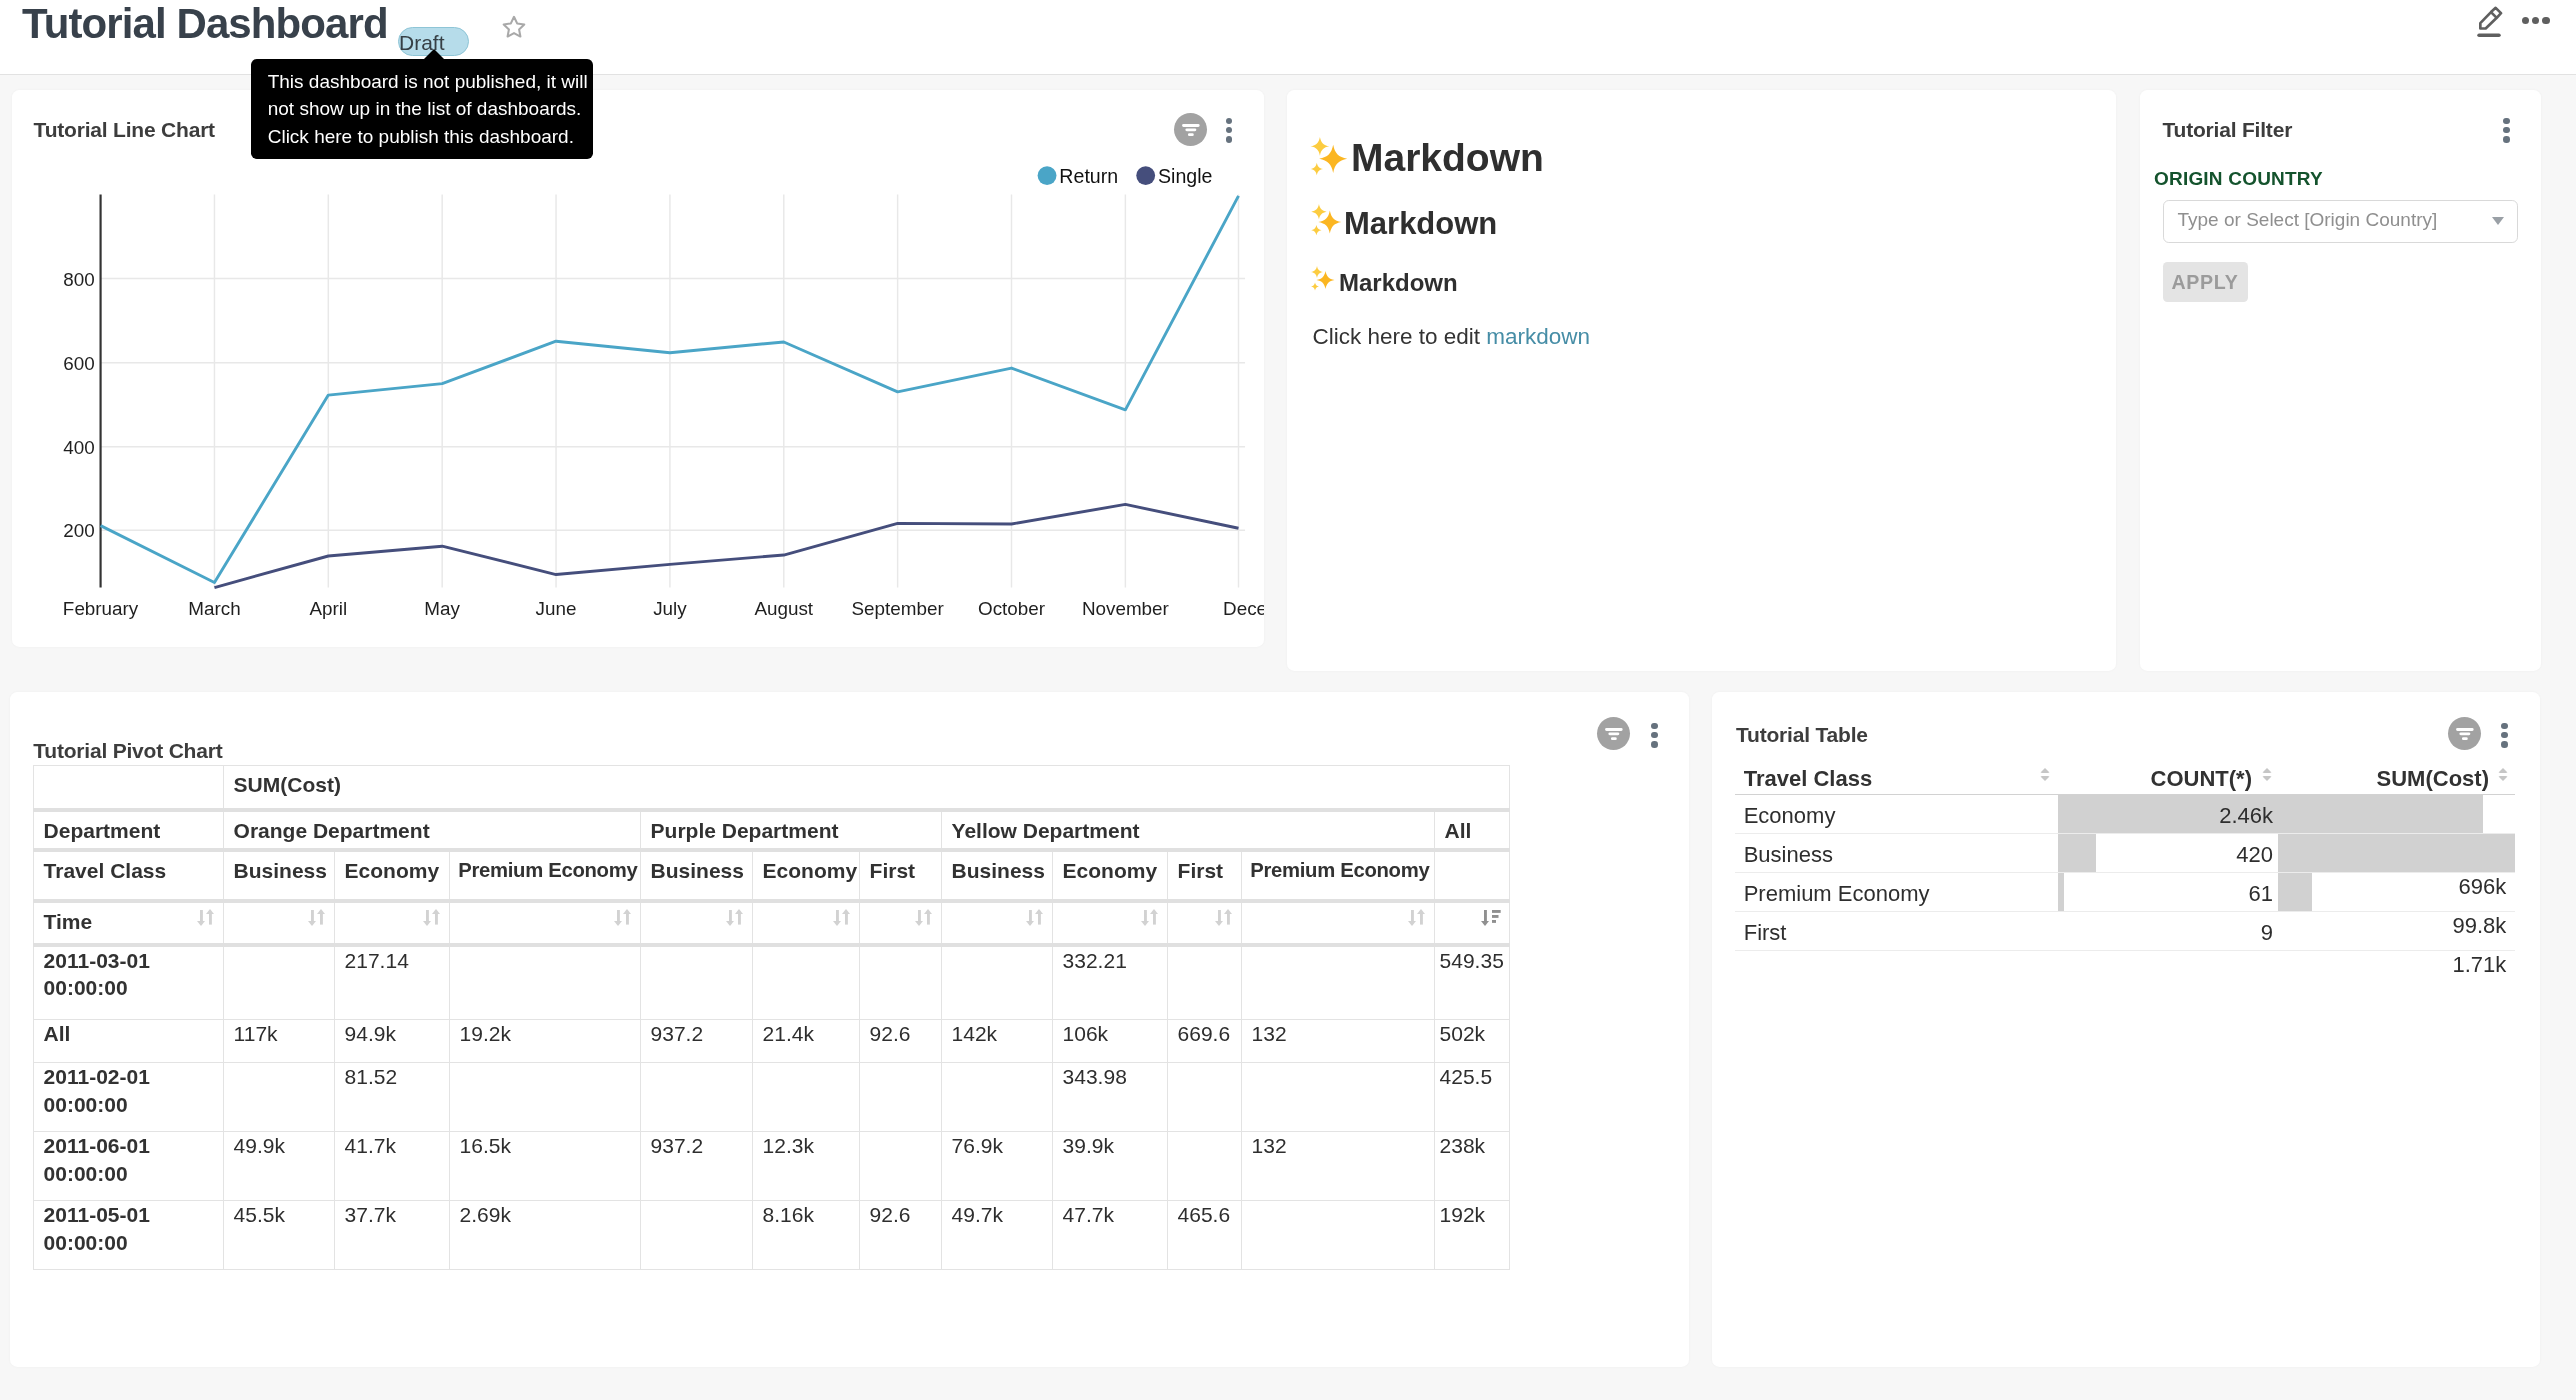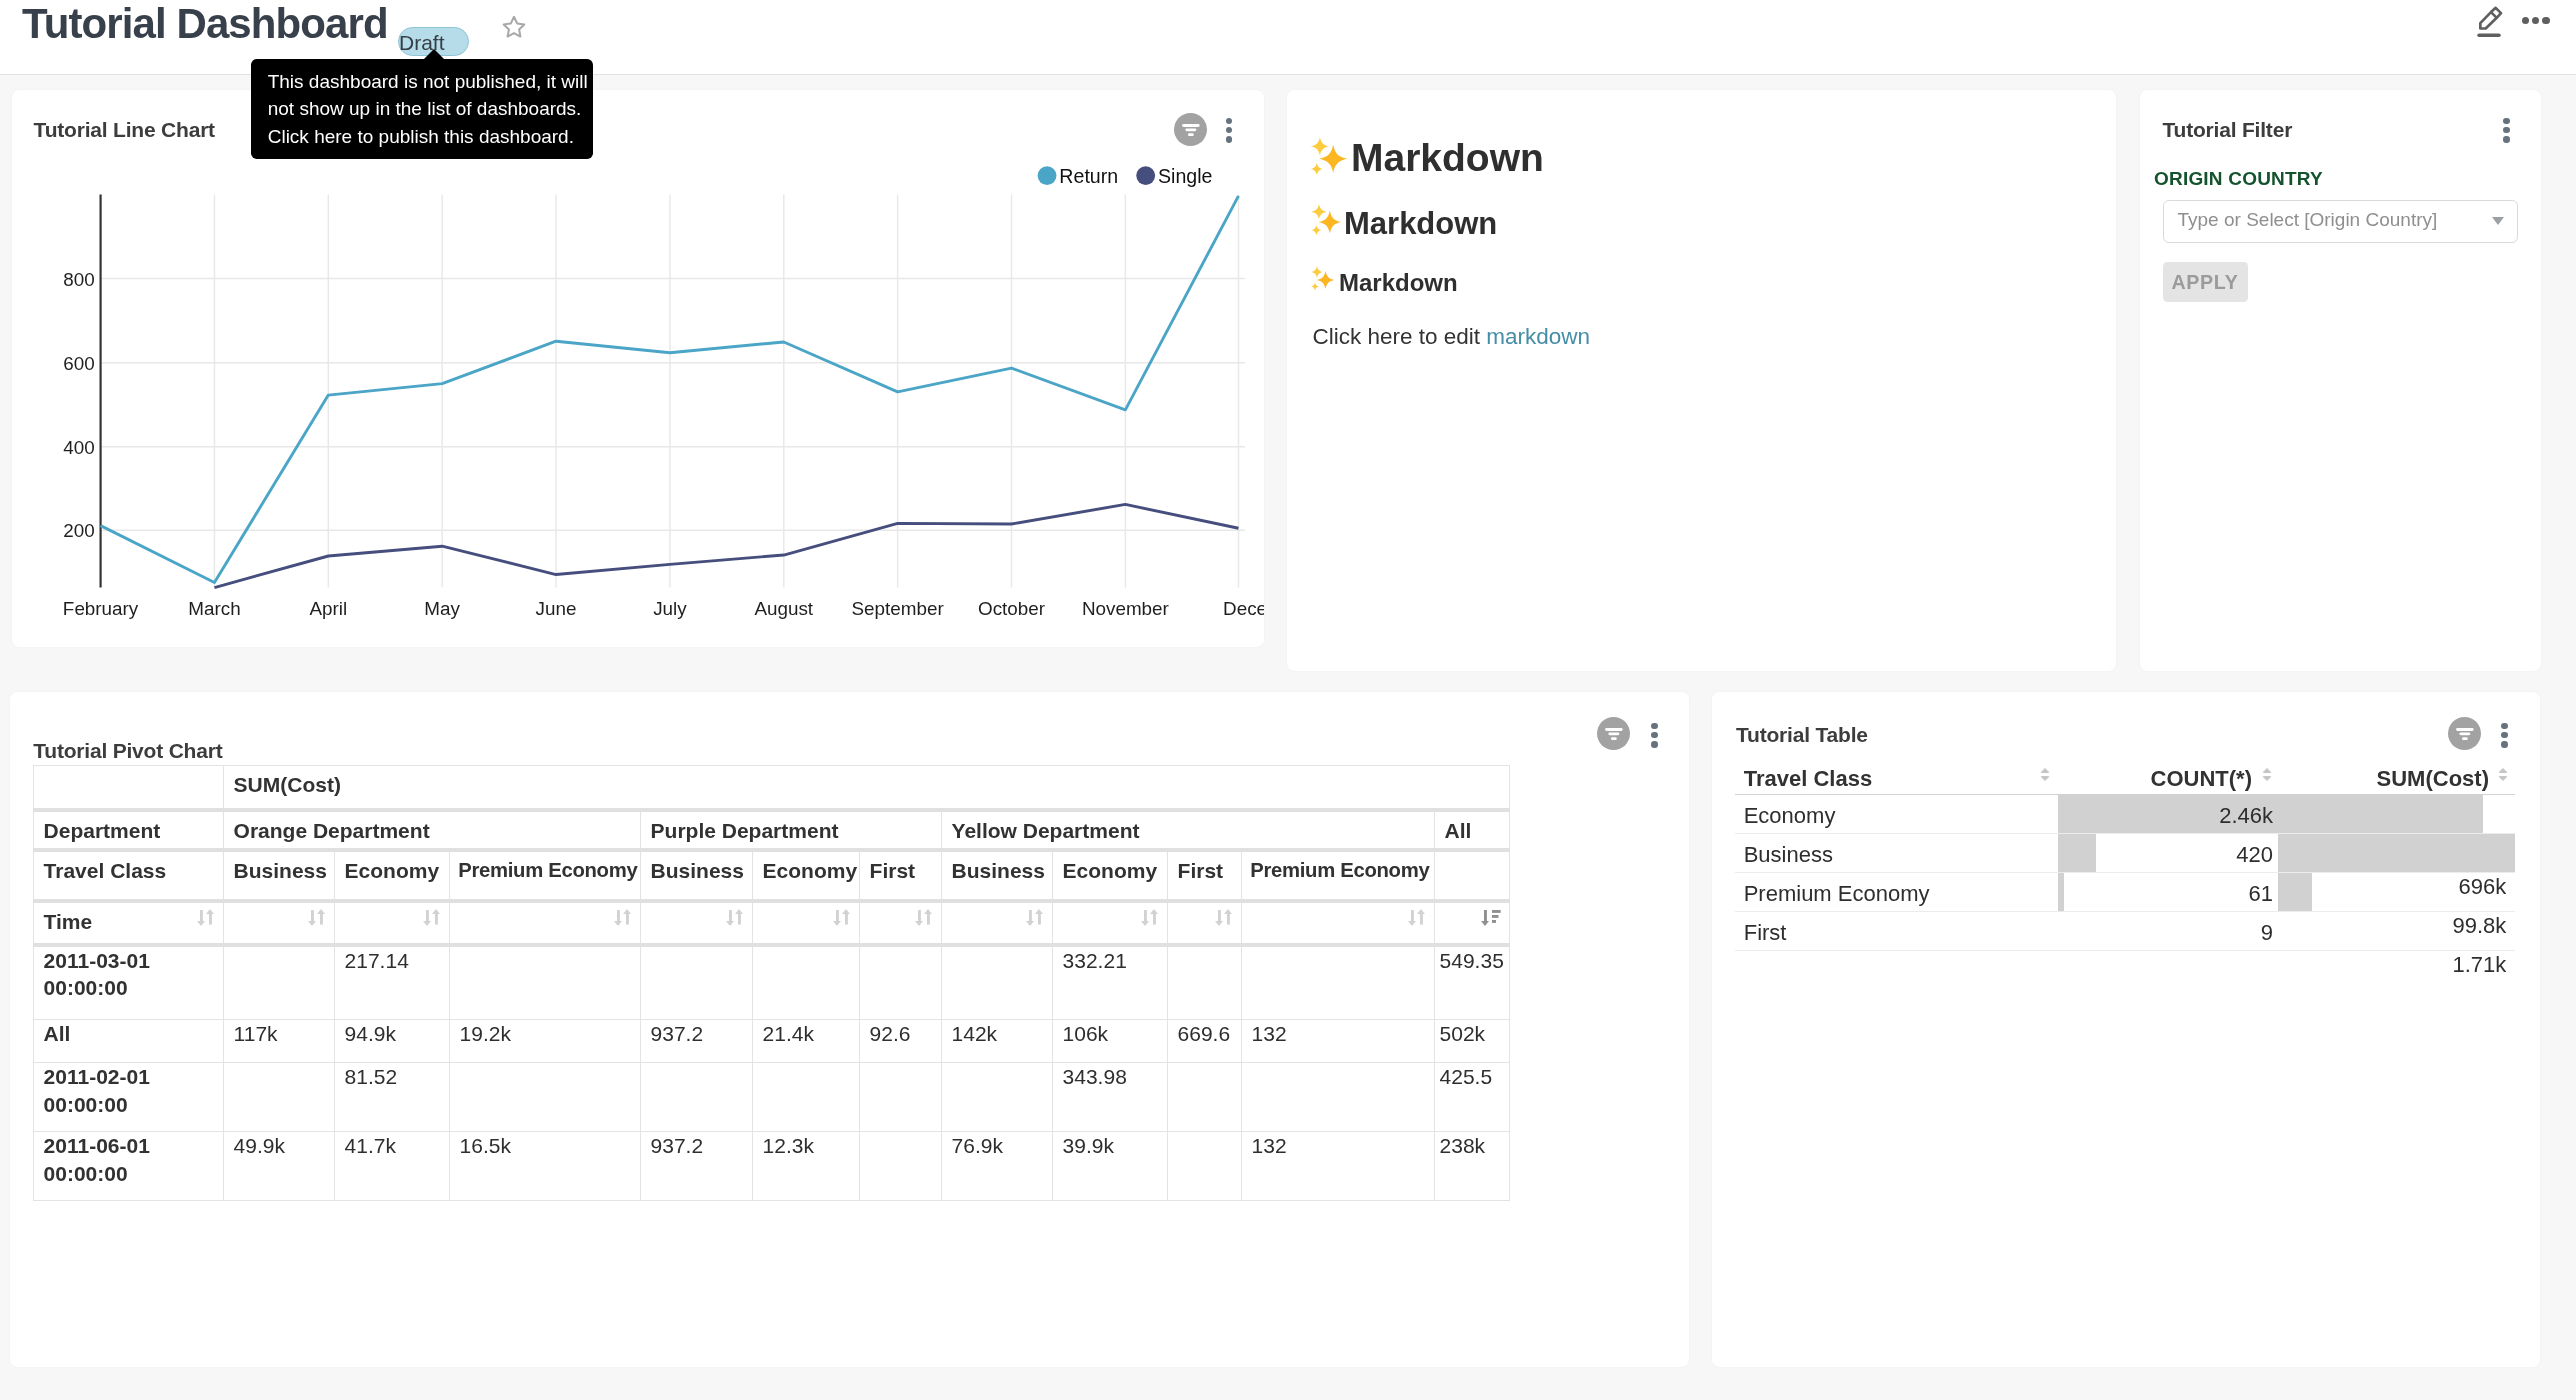--- a/index.html
+++ b/index.html
@@ -305,20 +305,34 @@
           <td>16.5k</td>
           <td>937.2</td>
           <td>12.3k</td>
           <td></td>
           <td>76.9k</td>
           <td>39.9k</td>
           <td></td>
           <td>132</td>
           <td>238k</td>
         </tr>
+    <tr class="pd" style="height:69px;">
+          <td class="tkey">2011-05-01 00:00:00</td>
+          <td>45.5k</td>
+          <td>37.7k</td>
+          <td>2.69k</td>
+          <td></td>
+          <td>8.16k</td>
+          <td>92.6</td>
+          <td>49.7k</td>
+          <td>47.7k</td>
+          <td>465.6</td>
+          <td></td>
+          <td>192k</td>
+        </tr>
   </tbody>
     </table>
 </div>
 
 <div class="card" id="cardtable" style="left:1712px; top:692px; width:828px; height:675px;">
   <div class="ctitle" style="left:24px; top:31px;">Tutorial Table</div>
   <div class="funnel" style="left:736px; top:25.4px;"></div>
   <svg style="position:absolute;left:736px;top:25.4px" width="33" height="33" viewBox="0 0 45 45" fill="none" stroke="#fff" stroke-width="4" stroke-linecap="round">
       <path d="M13 17 H33 M17.5 23 H28.5 M21 29.5 H25"></path>
     </svg>

